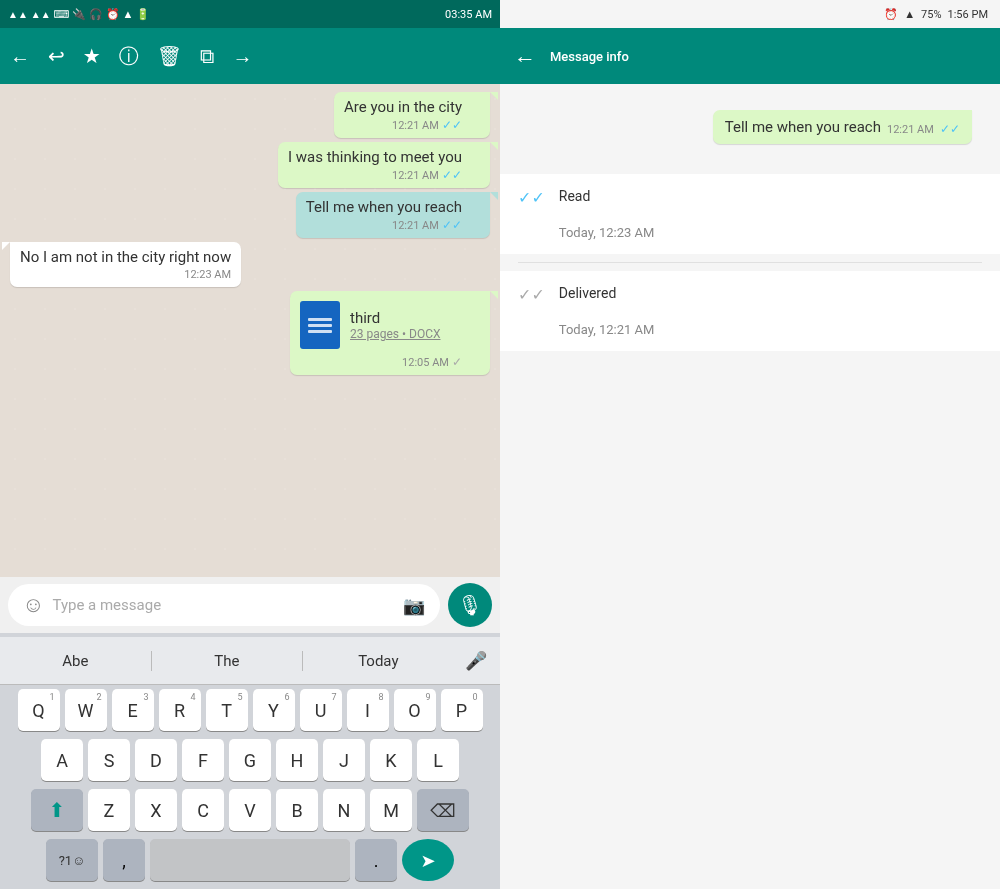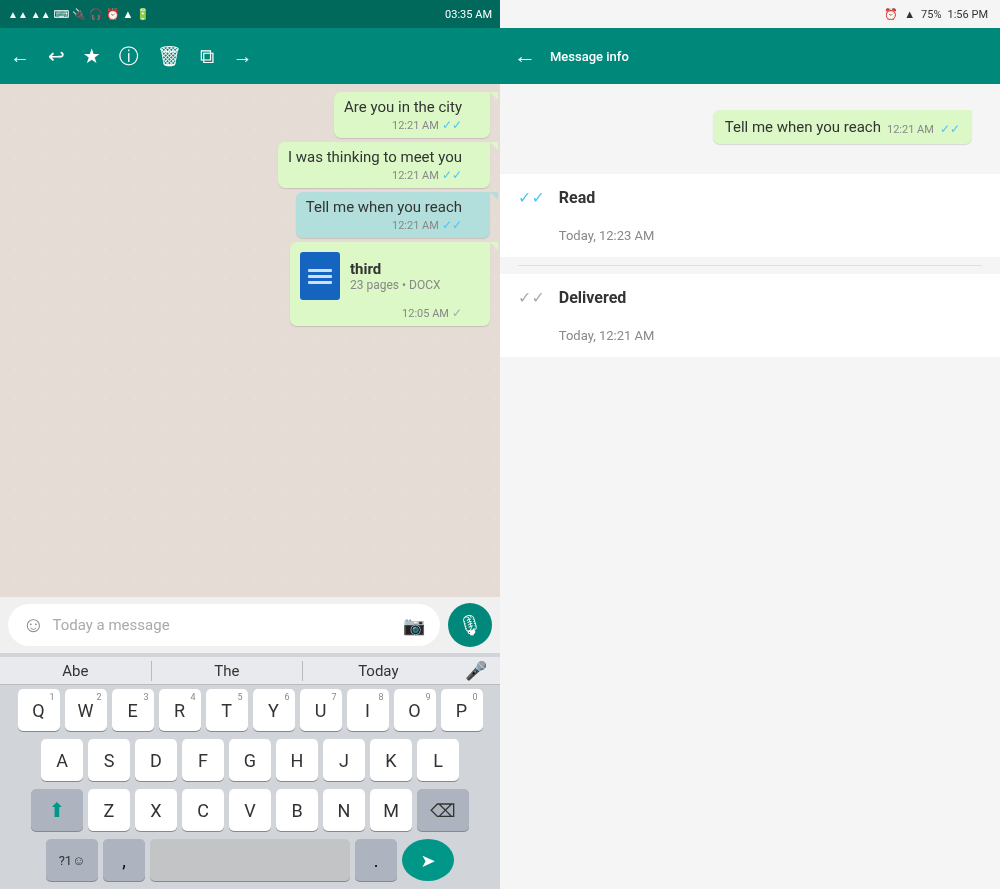--- a/index.html
+++ b/index.html
@@ -138,22 +138,22 @@
       display: flex;
       flex-direction: column;
       gap: 3px;
     }
     .doc-icon-line {
       height: 3px;
       background: rgba(255,255,255,0.8);
       border-radius: 1px;
     }
     .doc-info { flex: 1; }
-    .doc-name { font-size: 15px; font-weight: 700; color: #333; }
-    .doc-sub { font-size: 12px; color: #888; }
+    .doc-name { font-size: 15px; font-weight: 400; color: #333; }
+    .doc-sub { font-size: 12px; color: #888; text-decoration: underline; }
 
     
     .input-bar {
       display: flex;
       align-items: center;
       padding: 6px 8px;
       background: #f0f0f0;
       gap: 8px;
     }
     .input-field {
@@ -185,21 +185,21 @@
 
     
     .keyboard {
       background: #d1d4d9;
       padding: 4px 0;
     }
     .kb-suggestions {
       display: flex;
       align-items: center;
       background: #e8eaed;
-      height: 28px;
+      height: 48px;
       border-bottom: 1px solid #bbb;
     }
     .kb-suggestion {
       flex: 1;
       text-align: center;
       font-size: 15px;
       color: #333;
       padding: 0 8px;
     }
     .kb-suggestion-div {
@@ -370,22 +370,22 @@
     .info-card {
       background: white;
       margin: 8px 0;
       padding: 14px 18px;
       display: flex;
       align-items: flex-start;
       gap: 14px;
     }
     .info-card-text {}
     .info-card-title {
-      font-size: 16px;
-      font-weight: 700;
+      font-size: 14px;
+      font-weight: 400;
       color: #333;
       display: flex;
       align-items: center;
       gap: 6px;
     }
     .info-card-sub {
       font-size: 13px;
       color: #888;
       margin-top: 21px;
     }
@@ -444,20 +444,26 @@
     </div>
 
     <div class="bubble-sent highlighted">
       <span>Tell me when you reach</span>
       <div class="bubble-meta">
         <span>12:21 AM</span>
         <span class="tick-icon">✓✓</span>
       </div>
     </div>
 
+    <div class="bubble-received">
+      <span>No I am not in the city right now</span>
+      <div class="bubble-meta">
+        <span>12:23 AM</span>
+      </div>
+    </div>
 
     <div class="bubble-sent" style="min-width:200px;">
       <div class="doc-bubble">
         <div class="doc-icon">
           <div class="doc-icon-lines">
             <div class="doc-icon-line"></div>
             <div class="doc-icon-line"></div>
             <div class="doc-icon-line"></div>
           </div>
         </div>
@@ -474,21 +480,21 @@
         <span>12:05 AM</span>
         <span style="color:#aaa; font-size:12px;">✓</span>
       </div>
     </div>
 
   </div>
 
   <div class="input-bar">
     <div class="input-field">
       <span style="font-size:22px; color:#888;">☺</span>
-      <span class="input-text">Today a message</span>
+      <span class="input-text">Type a message</span>
       <span style="font-size:18px; color:#888;">📷</span>
     </div>
     <div class="mic-btn">
       <span>🎙</span>
     </div>
   </div>
 
   <div class="keyboard">
 
     <div class="kb-suggestions">

